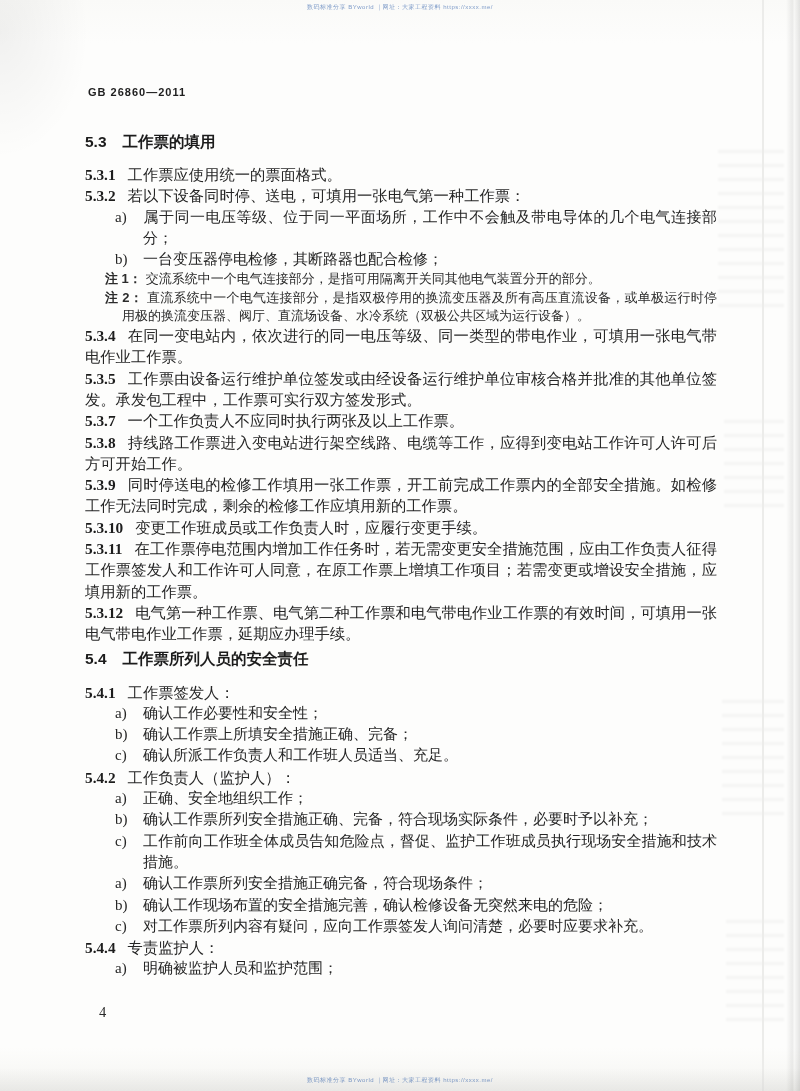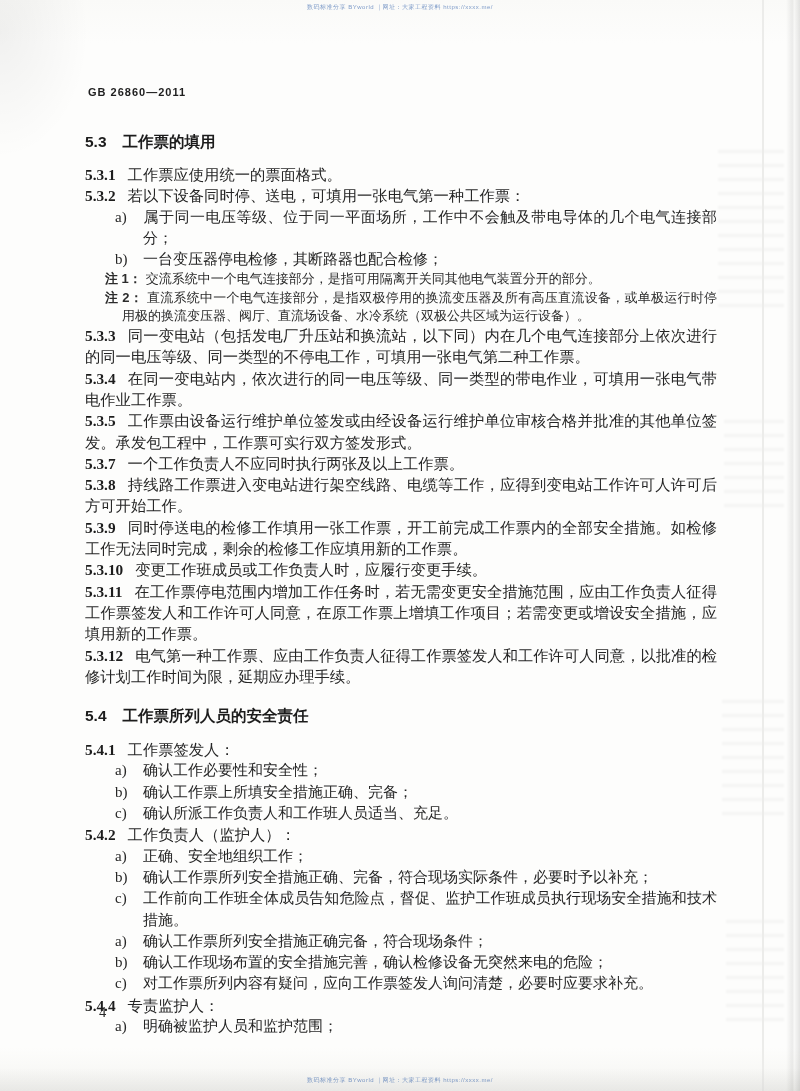--- a/index.html
+++ b/index.html
@@ -31,21 +31,21 @@
     font-weight:bold;font-size:11px;letter-spacing:1px;color:#1e1e1e;}
   .page-num{position:absolute;left:99px;top:1004px;font-size:14.5px;color:#2a2a2a;}
   
   .content{position:absolute;left:85px;top:131px;width:632px;}
   .content p,.content h2{margin:0;text-align:justify;}
   h2.heading{
     font-family:"Liberation Sans","DejaVu Sans",sans-serif;
     font-size:15.5px;font-weight:bold;color:#1c1c1c;line-height:22px;
     margin:0 0 11px 0;text-align:left;}
   h2.heading .num{margin-right:16px;}
-  h2.h-gap{margin-top:18px;margin-bottom:12px;}
+  h2.h-gap{margin-top:3px;margin-bottom:12px;}
   .clause{font-size:15.3px;line-height:21.3px;color:#262626;}
   .clause .num{
     font-family:Liberation Serif, serif;
     font-weight:bold;color:#1d1d1d;margin-right:12px;white-space:nowrap;}
   .item{font-size:15px;line-height:21.3px;padding-left:58px;text-indent:-28px;color:#262626;}
   .item .letter{display:inline-block;width:28px;text-indent:0;
     font-family:"Liberation Serif","DejaVu Serif",serif;}
   .note{font-size:13px;line-height:18.2px;padding-left:37px;text-indent:-25px;color:#2b2b2b;}
   .note .note-label{font-family:"Liberation Sans","DejaVu Sans",sans-serif;
     font-weight:bold;margin-right:4px;margin-left:8px;}
@@ -60,29 +60,28 @@
   <div class="std-code">GB 26860—2011</div>
 
   <div class="content" id="content">
       <h2 class="heading"><span class="num">5.3</span><span>工作票的填用</span></h2>
       <p class="clause"><span class="num">5.3.1</span><span>工作票应使用统一的票面格式。</span></p>
       <p class="clause"><span class="num">5.3.2</span><span>若以下设备同时停、送电，可填用一张电气第一种工作票：</span></p>
       <p class="item"><span class="letter">a)</span><span>属于同一电压等级、位于同一平面场所，工作中不会触及带电导体的几个电气连接部分；</span></p>
       <p class="item"><span class="letter">b)</span><span>一台变压器停电检修，其断路器也配合检修；</span></p>
       <p class="note"><span class="note-label">注 1：</span><span>交流系统中一个电气连接部分，是指可用隔离开关同其他电气装置分开的部分。</span></p>
       <p class="note"><span class="note-label">注 2：</span><span>直流系统中一个电气连接部分，是指双极停用的换流变压器及所有高压直流设备，或单极运行时停用极的换流变压器、阀厅、直流场设备、水冷系统（双极公共区域为运行设备）。</span></p>
-      <p class="clause"><span class="num">5.3.3</span><span>同一变电站（包括发电厂升压站和换流站，以下同）内在几个电气连接部分上依次进行的同一电压等级、同一类型的不停电工作，可填用一张电气第二种工作票。</span></p>
       <p class="clause"><span class="num">5.3.4</span><span>在同一变电站内，依次进行的同一电压等级、同一类型的带电作业，可填用一张电气带电作业工作票。</span></p>
       <p class="clause"><span class="num">5.3.5</span><span>工作票由设备运行维护单位签发或由经设备运行维护单位审核合格并批准的其他单位签发。承发包工程中，工作票可实行双方签发形式。</span></p>
       <p class="clause"><span class="num">5.3.7</span><span>一个工作负责人不应同时执行两张及以上工作票。</span></p>
       <p class="clause"><span class="num">5.3.8</span><span>持线路工作票进入变电站进行架空线路、电缆等工作，应得到变电站工作许可人许可后方可开始工作。</span></p>
       <p class="clause"><span class="num">5.3.9</span><span>同时停送电的检修工作填用一张工作票，开工前完成工作票内的全部安全措施。如检修工作无法同时完成，剩余的检修工作应填用新的工作票。</span></p>
       <p class="clause"><span class="num">5.3.10</span><span>变更工作班成员或工作负责人时，应履行变更手续。</span></p>
       <p class="clause"><span class="num">5.3.11</span><span>在工作票停电范围内增加工作任务时，若无需变更安全措施范围，应由工作负责人征得工作票签发人和工作许可人同意，在原工作票上增填工作项目；若需变更或增设安全措施，应填用新的工作票。</span></p>
-      <p class="clause"><span class="num">5.3.12</span><span>电气第一种工作票、应由工作负责人征得工作票签发人和工作许可人同意，以批准的检修计划工作时间为限，延期应办理手续。</span></p>
+      <p class="clause"><span class="num">5.3.12</span><span>电气第一种工作票、电气第二种工作票和电气带电作业工作票的有效时间，可填用一张电气带电作业工作票，延期应办理手续。</span></p>
       <h2 class="heading h-gap"><span class="num">5.4</span><span>工作票所列人员的安全责任</span></h2>
       <p class="clause"><span class="num">5.4.1</span><span>工作票签发人：</span></p>
       <p class="item"><span class="letter">a)</span><span>确认工作必要性和安全性；</span></p>
       <p class="item"><span class="letter">b)</span><span>确认工作票上所填安全措施正确、完备；</span></p>
       <p class="item"><span class="letter">c)</span><span>确认所派工作负责人和工作班人员适当、充足。</span></p>
       <p class="clause"><span class="num">5.4.2</span><span>工作负责人（监护人）：</span></p>
       <p class="item"><span class="letter">a)</span><span>正确、安全地组织工作；</span></p>
       <p class="item"><span class="letter">b)</span><span>确认工作票所列安全措施正确、完备，符合现场实际条件，必要时予以补充；</span></p>
       <p class="item"><span class="letter">c)</span><span>工作前向工作班全体成员告知危险点，督促、监护工作班成员执行现场安全措施和技术措施。</span></p>
       <p class="item"><span class="letter">a)</span><span>确认工作票所列安全措施正确完备，符合现场条件；</span></p>

